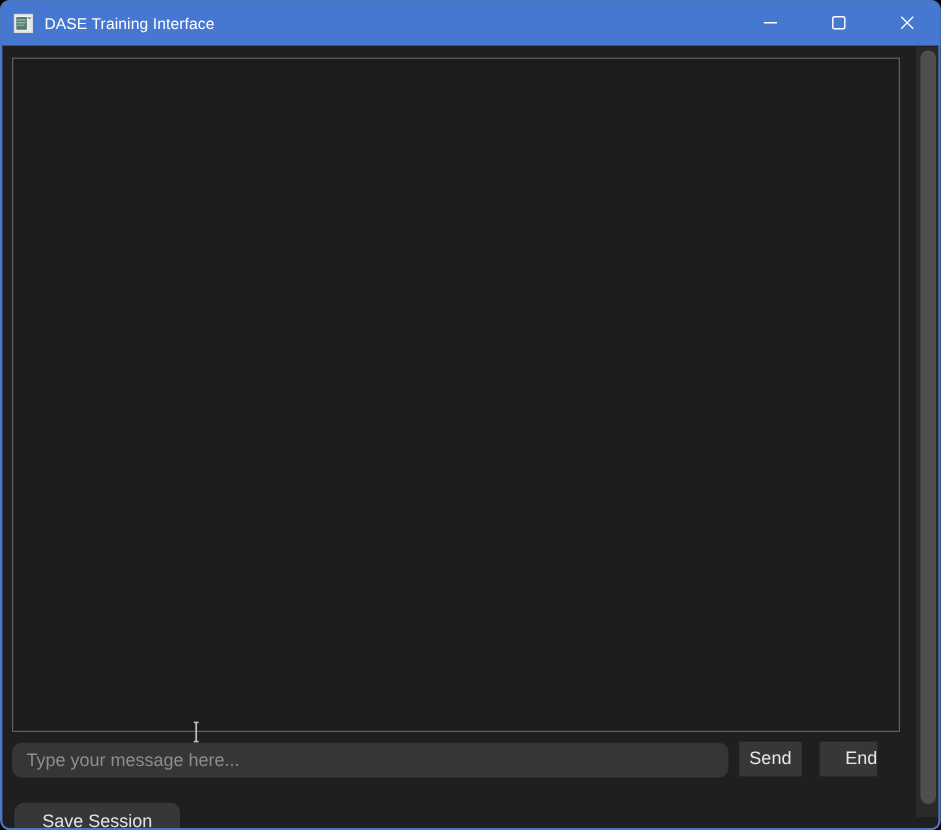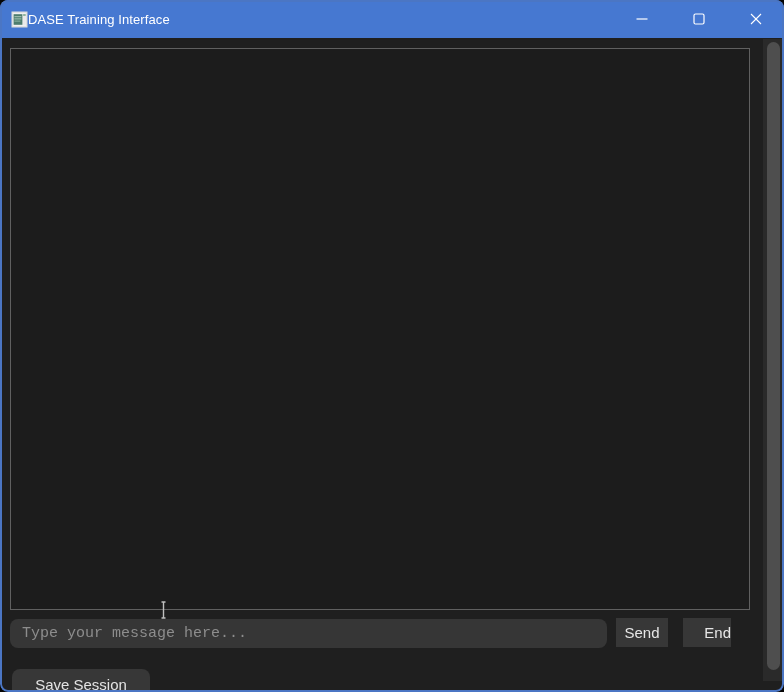--- a/index.html
+++ b/index.html
@@ -4,37 +4,37 @@
 <style>
   html,body{margin:0;padding:0;background:#050505;width:784px;height:692px;overflow:hidden;
     font-family:"Liberation Sans","DejaVu Sans",sans-serif;}
   .window{position:absolute;inset:0;border-radius:8px;background:#1f1f1f;overflow:hidden;}
   .window-border{position:absolute;inset:0;border-radius:8px;border:2px solid #4b76c4;
     pointer-events:none;z-index:60;}
   
   .titlebar{position:absolute;left:0;top:0;right:0;height:38px;background:#4678d1;
     display:flex;align-items:center;z-index:10;}
   .app-icon{width:17px;height:17px;margin-left:11px;flex:0 0 auto;}
-  .titlebar-title{color:#ffffff;font-size:13px;margin-left:0;flex:1 1 auto;
+  .titlebar-title{color:#ffffff;font-size:13px;margin-left:9px;flex:1 1 auto;
     white-space:nowrap;letter-spacing:.1px;}
   .caption-btn{width:57px;height:38px;display:flex;align-items:center;justify-content:center;
     flex:0 0 auto;cursor:default;}
   .caption-btn svg{display:block;}
   
   .chat-log{position:absolute;left:10px;top:48px;width:740px;height:562px;box-sizing:border-box;
     background:#1c1c1c;border:1px solid #606060;padding:13px 12px;overflow:hidden;}
   .chat-log p{margin:0 0 13px 0;max-width:645px;font-size:15px;line-height:19px;color:#d2d2d2;}
   
   .scrollbar-track{position:absolute;left:763px;top:39px;width:19px;height:642px;background:#2a2a2a;}
   .scrollbar-thumb{position:absolute;left:767px;top:42px;width:13px;height:628px;
     background:#4e4e4e;border-radius:7px;}
   
   .message-input{position:absolute;left:10px;top:619px;width:597px;height:29px;box-sizing:border-box;
     background:#363636;border:none;outline:none;border-radius:8px;padding:4px 12px;
-    font-family:Liberation Mono, monospace;font-size:15px;color:#e2e2e2;}
+    font-family:Liberation Sans, sans-serif;font-size:15px;color:#e2e2e2;}
   .message-input::placeholder{color:#8d8d8d;opacity:1;}
   .btn{position:absolute;top:618px;height:29px;background:#373737;border:none;border-radius:0;
     color:#e6e6e6;font-family:inherit;font-size:15px;cursor:default;padding:0;}
   .send-btn{left:616px;width:52px;}
   .end-btn{left:683px;width:48px;text-align:right;}
   .save-btn{position:absolute;left:12px;top:669px;width:138px;height:31px;background:#373737;
     border:none;border-radius:8px;color:#e3e3e3;font-family:inherit;font-size:15px;cursor:default;}
   
   .ibeam{position:absolute;left:159px;top:601px;z-index:40;pointer-events:none;}
 </style>

